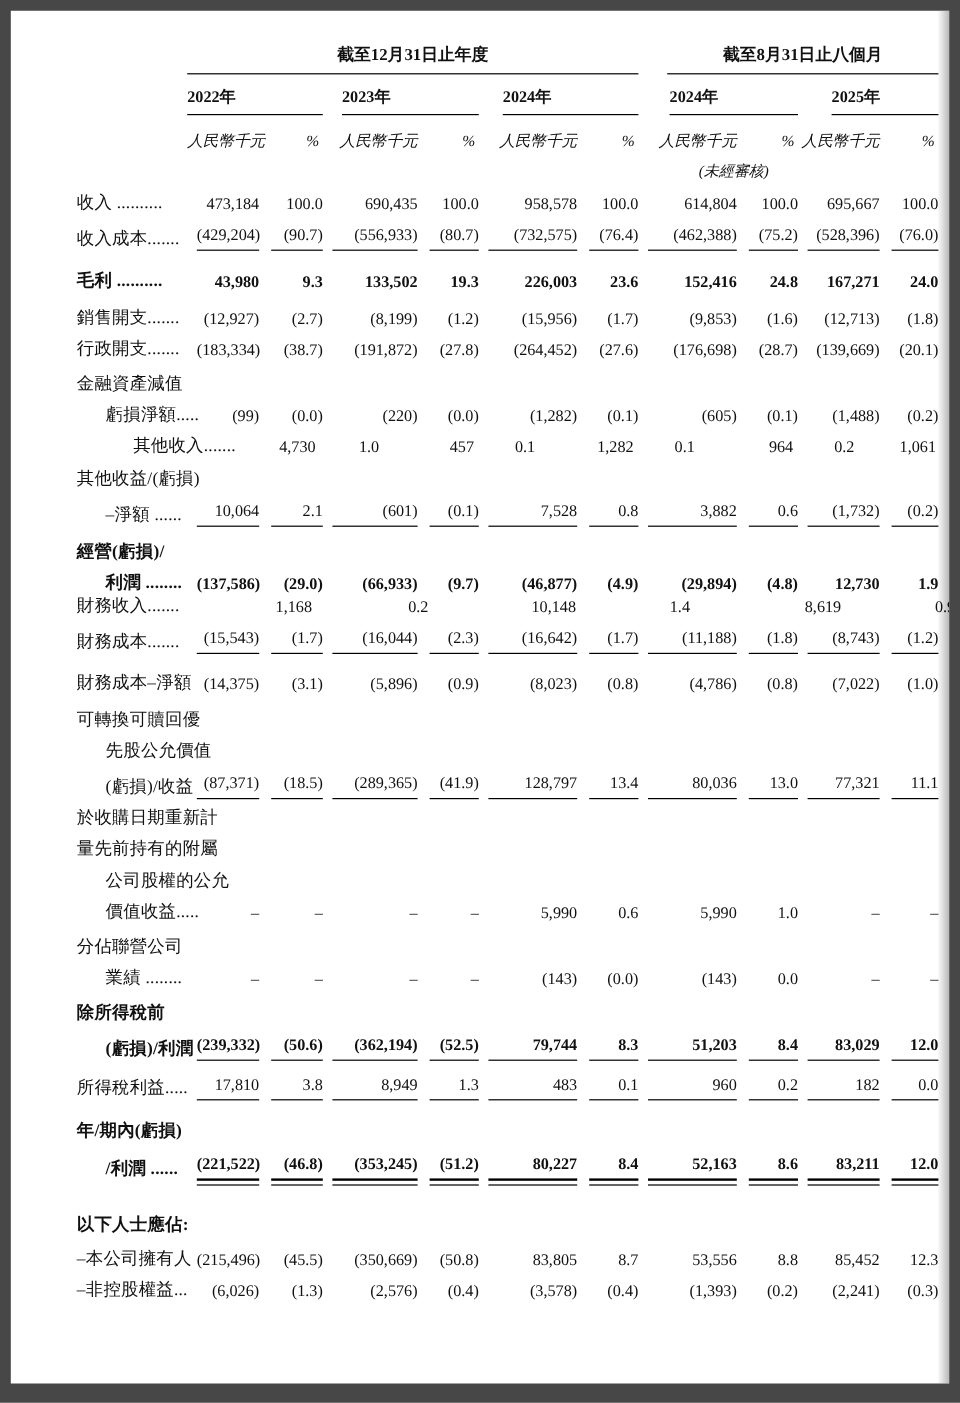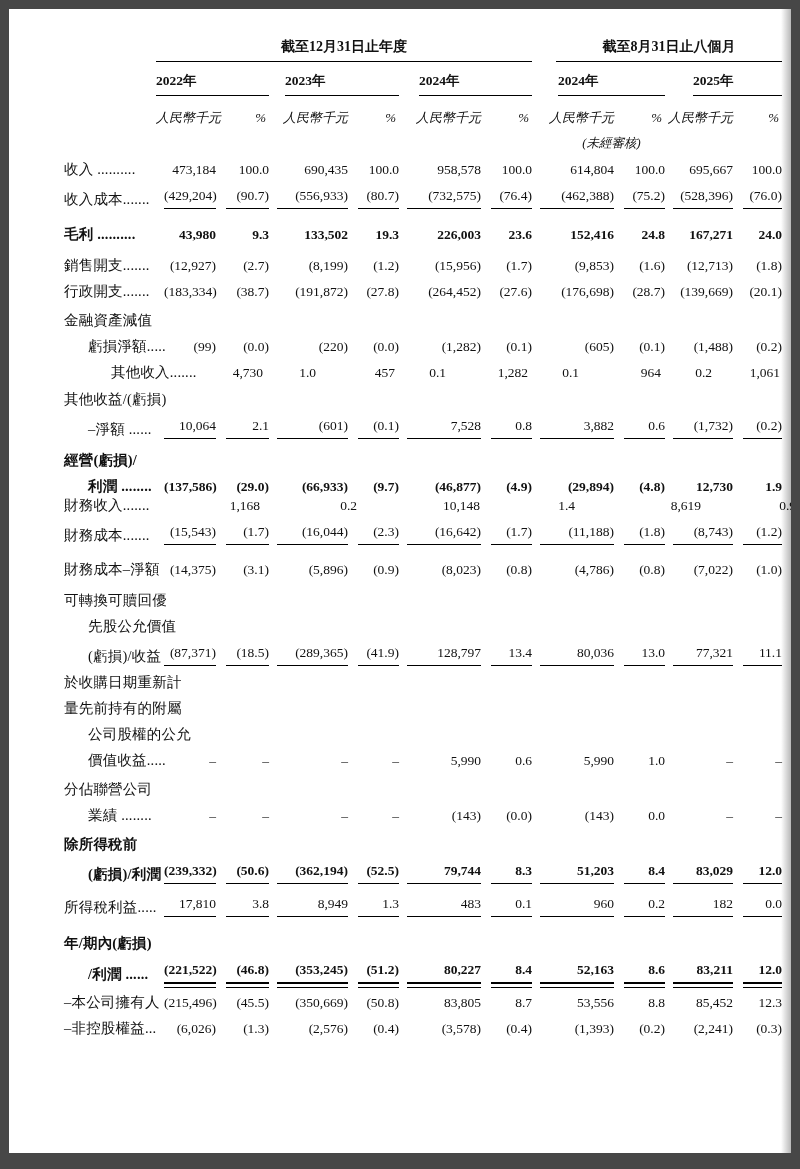--- a/index.html
+++ b/index.html
@@ -463,20 +463,33 @@
         <div class="pct dbl">(46.8)</div>
         <div class="amt dbl">(353,245)</div>
         <div class="pct dbl">(51.2)</div>
         <div class="amt dbl">80,227</div>
         <div class="pct dbl">8.4</div>
         <div class="amt dbl">52,163</div>
         <div class="pct dbl">8.6</div>
         <div class="amt dbl">83,211</div>
         <div class="pct dbl">12.0</div>
       </div>
+      <div class="tr bold" style="margin-top: 28px;">
+        <div class="lab">以下人士應佔:</div>
+        <div class="amt"></div>
+        <div class="pct"></div>
+        <div class="amt"></div>
+        <div class="pct"></div>
+        <div class="amt"></div>
+        <div class="pct"></div>
+        <div class="amt"></div>
+        <div class="pct"></div>
+        <div class="amt"></div>
+        <div class="pct"></div>
+      </div>
       <div class="tr" style="margin-top: 9px;">
         <div class="lab">–本公司擁有人</div>
         <div class="amt">(215,496)</div>
         <div class="pct">(45.5)</div>
         <div class="amt">(350,669)</div>
         <div class="pct">(50.8)</div>
         <div class="amt">83,805</div>
         <div class="pct">8.7</div>
         <div class="amt">53,556</div>
         <div class="pct">8.8</div>

